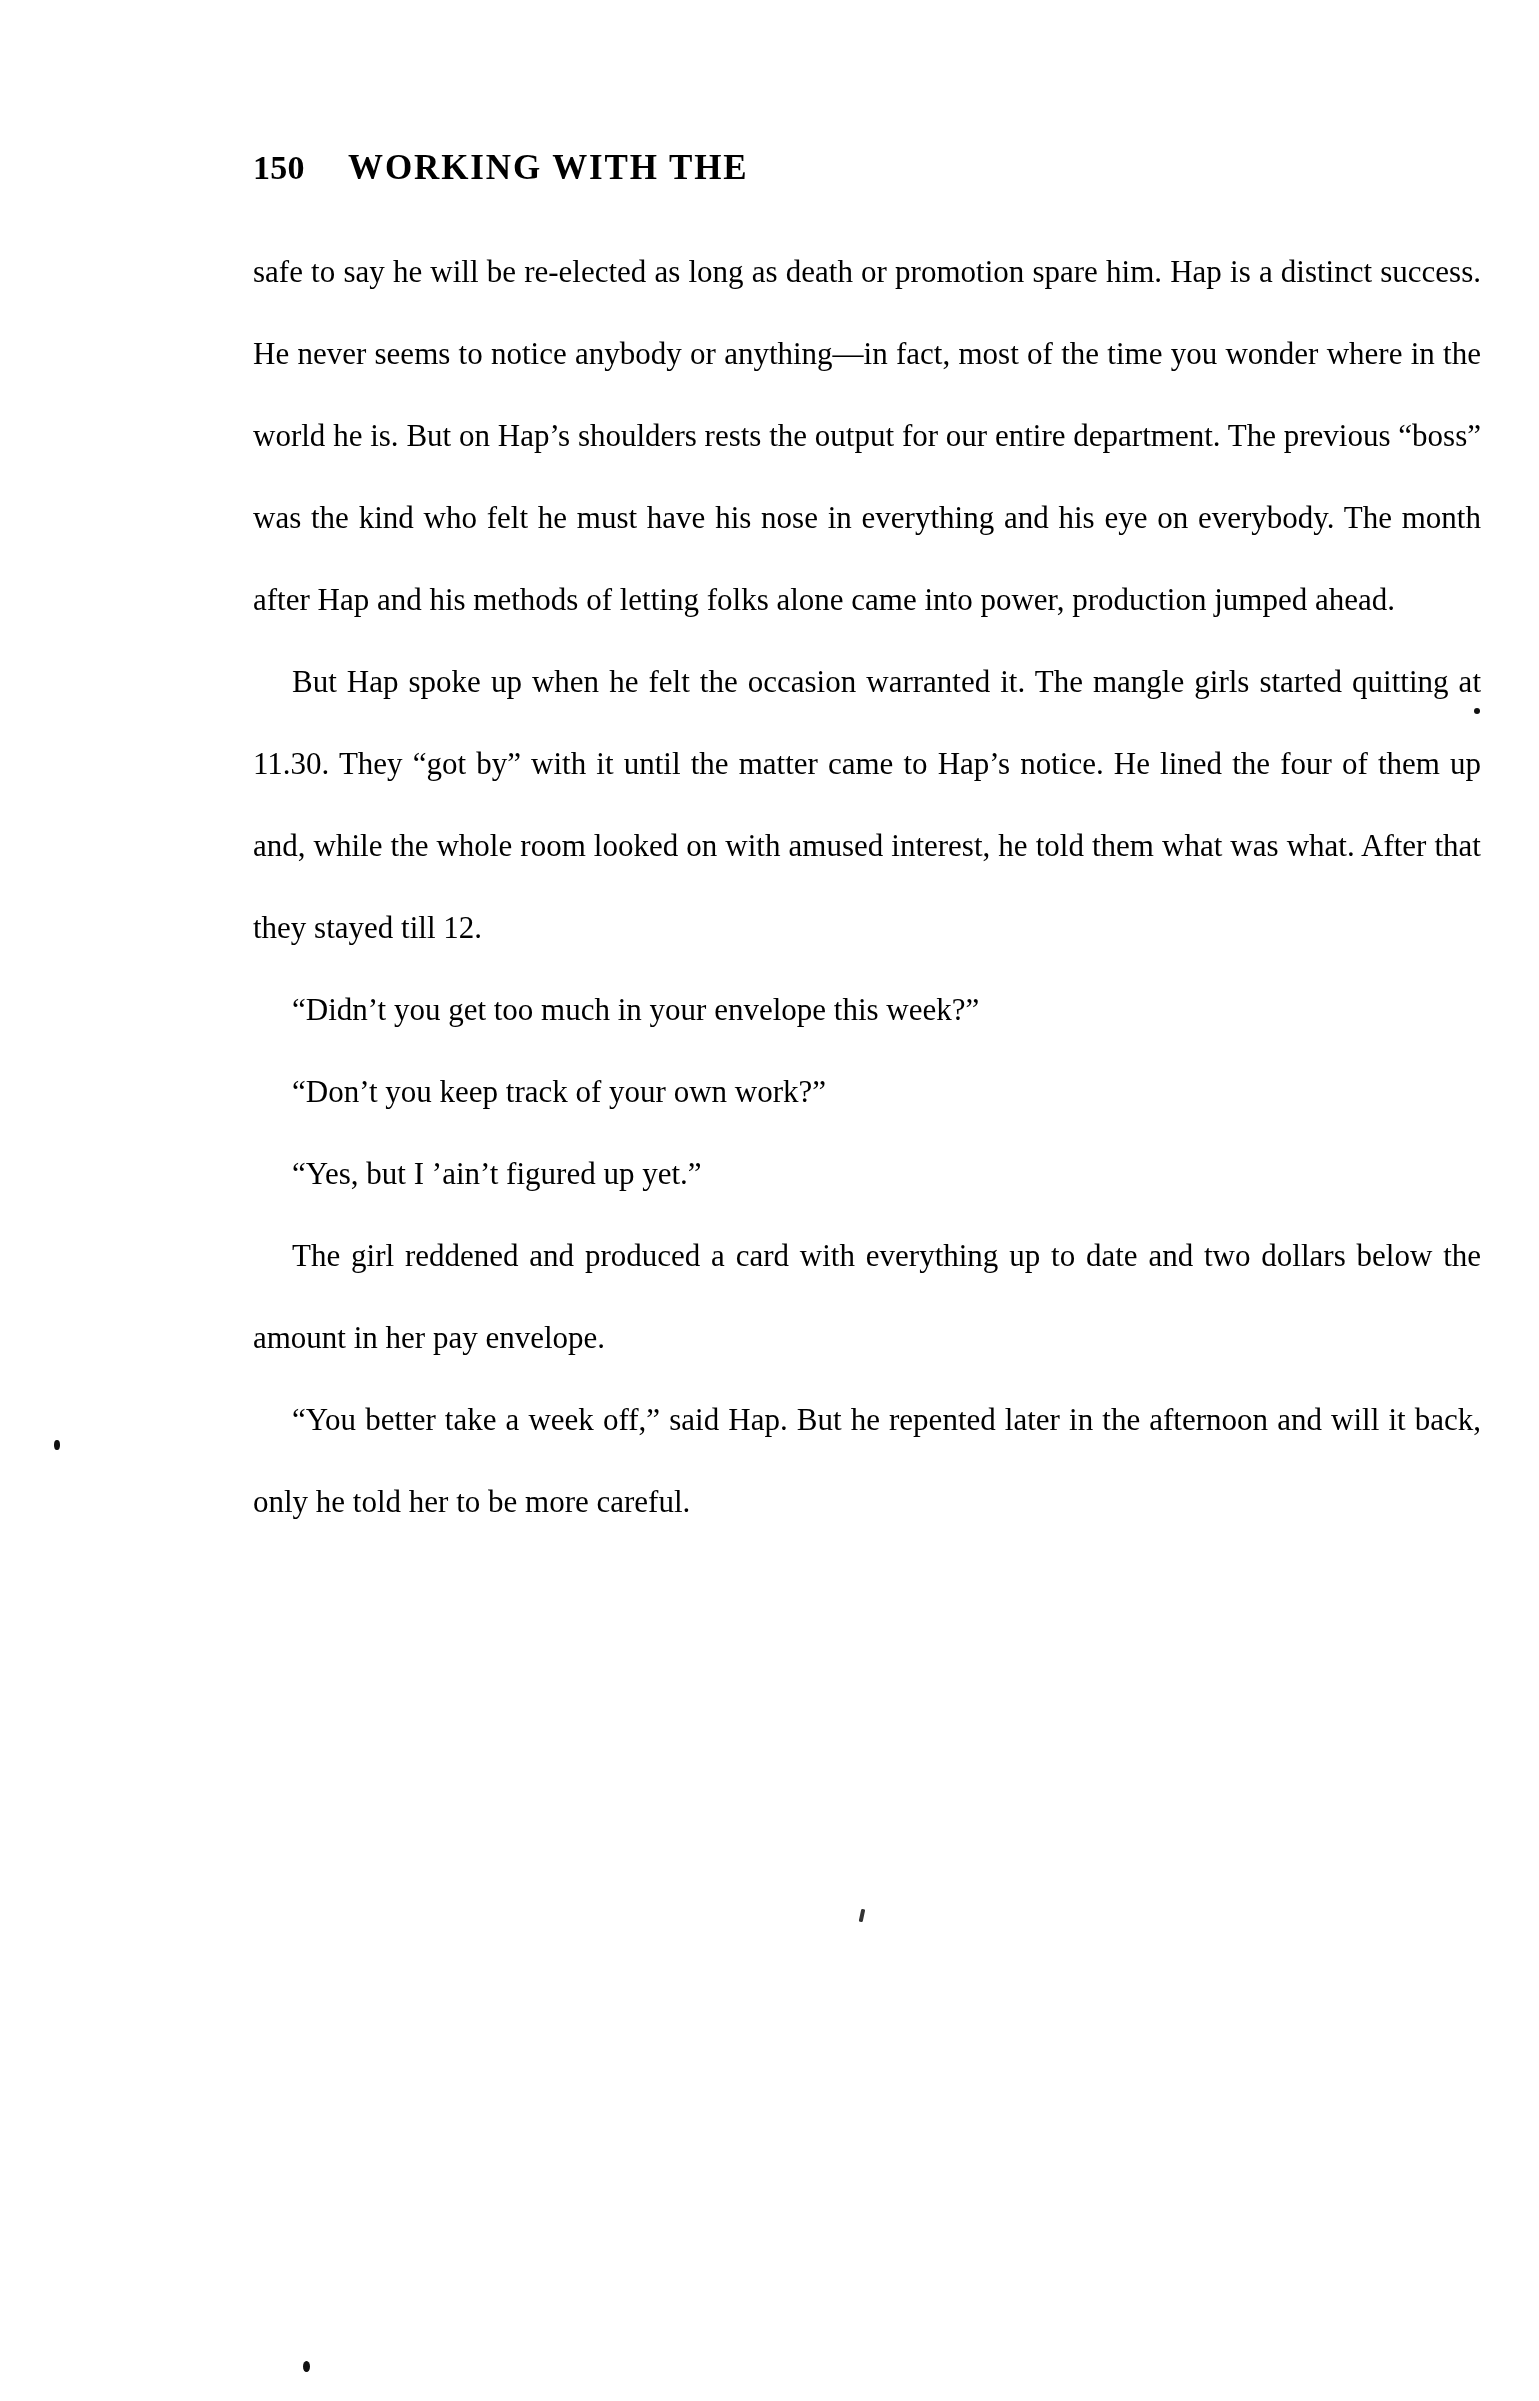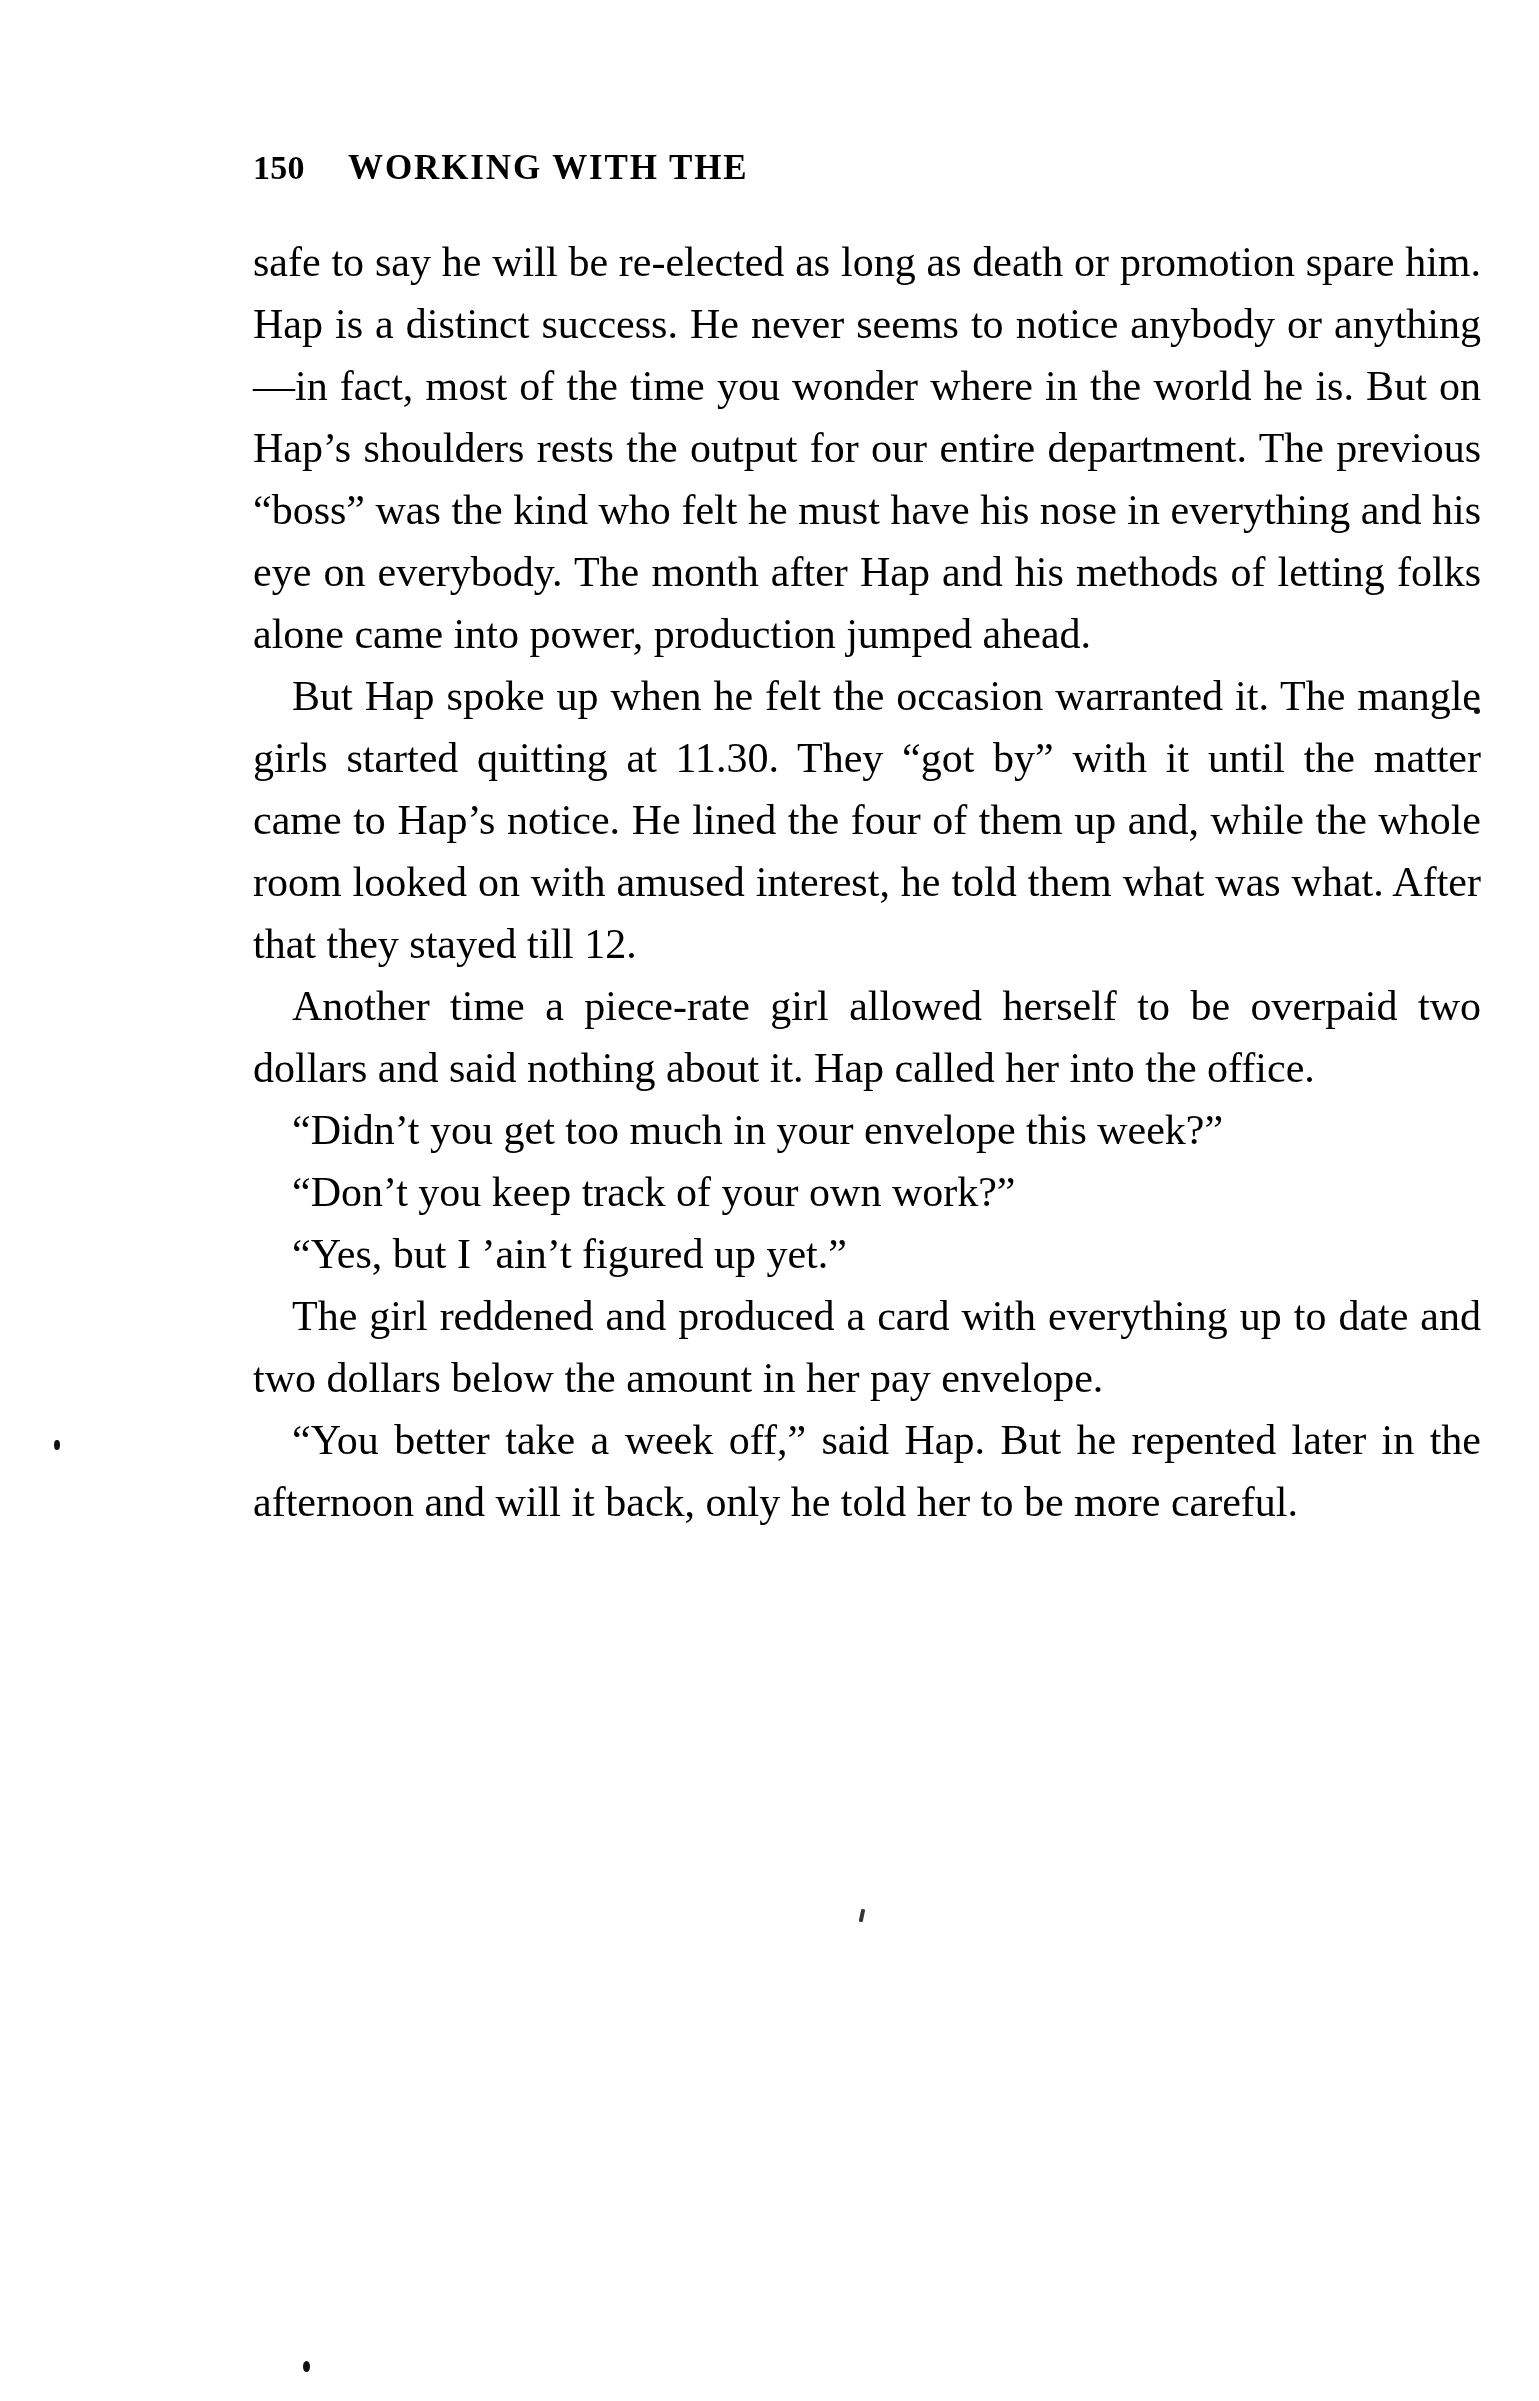--- a/index.html
+++ b/index.html
@@ -46,22 +46,22 @@
   .head-title {
     font-size: 35px;
     font-weight: bold;
     letter-spacing: 1.9px;
     flex: 1 1 auto;
     padding-right: 127px;
     line-height: 1;
   }
   .body-text {
     width: 1228px;
-    font-size: 42px;
-    line-height: 62px;
+    font-size: 31px;
+    line-height: 82px;
     text-align: justify;
     text-justify: inter-word;
     -webkit-hyphens: none;
     hyphens: none;
   }
   .body-text p {
     margin: 0;
     text-indent: 39px;
   }
   .body-text p.noindent {
@@ -112,21 +112,20 @@
   <div class="page-inner">
 
     <div class="running-head">
       <div class="folio">150</div>
       <div class="head-title">WORKING WITH THE</div>
     </div>
 
     <div class="body-text">
       <p class="noindent">safe to say he will be re-elected as long as death or promotion spare him.  Hap is a distinct success.  He never seems to notice anybody or anything—in fact, most of the time you wonder where in the world he is.  But on Hap’s shoulders rests the output for our entire department.  The previous “boss” was the kind who felt he must have his nose in everything and his eye on everybody.  The month after Hap and his methods of letting folks alone came into power, production jumped ahead.</p>
       <p>But Hap spoke up when he felt the occasion warranted it.  The mangle girls started quitting at 11.30.  They “got by” with it until the matter came to Hap’s notice.  He lined the four of them up and, while the whole room looked on with amused interest, he told them what was what.  After that they stayed till 12.</p>
-      <p>Another time a piece-rate girl allowed herself to be overpaid two dollars and said nothing about it.  Hap called her into the office.</p>
       <p>“Didn’t you get too much in your envelope this week?”</p>
       <p class="dialogue">“Don’t you keep track of your own work?”</p>
       <p class="dialogue">“Yes, but I ’ain’t figured up yet.”</p>
       <p>The girl reddened and produced a card with everything up to date and two dollars below the amount in her pay envelope.</p>
       <p>“You better take a week off,” said Hap.  But he repented later in the afternoon and will it back, only he told her to be more careful.</p>
     </div>
 
   </div>
 
   <span class="stray-mark mark-left"></span>

